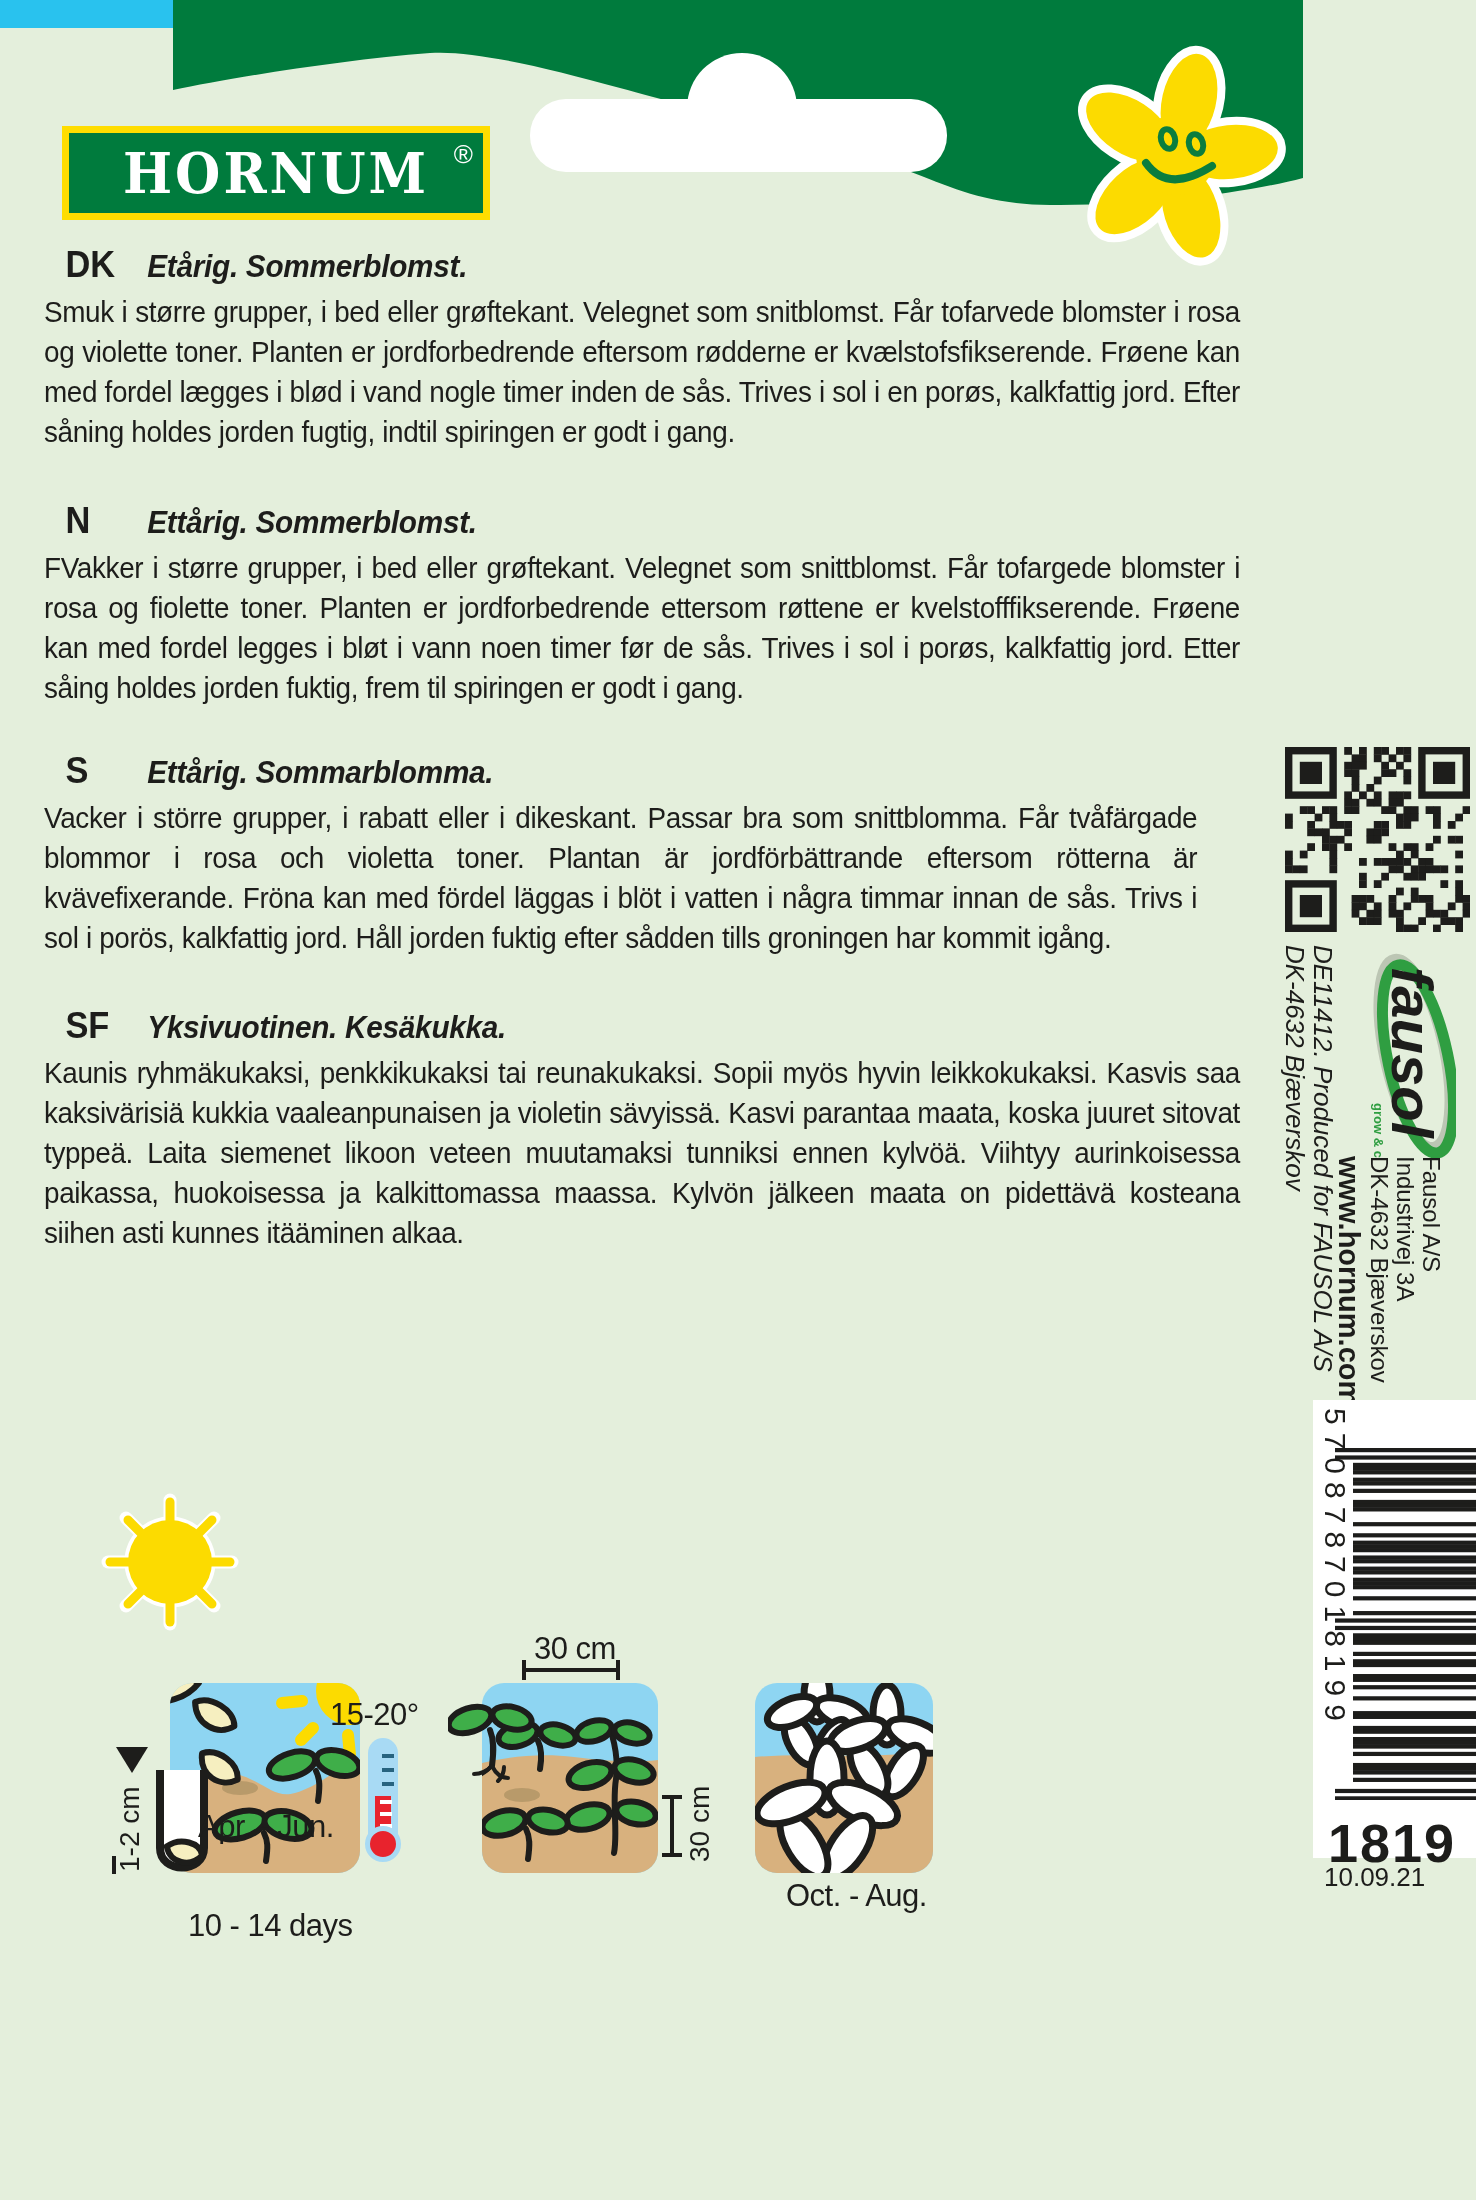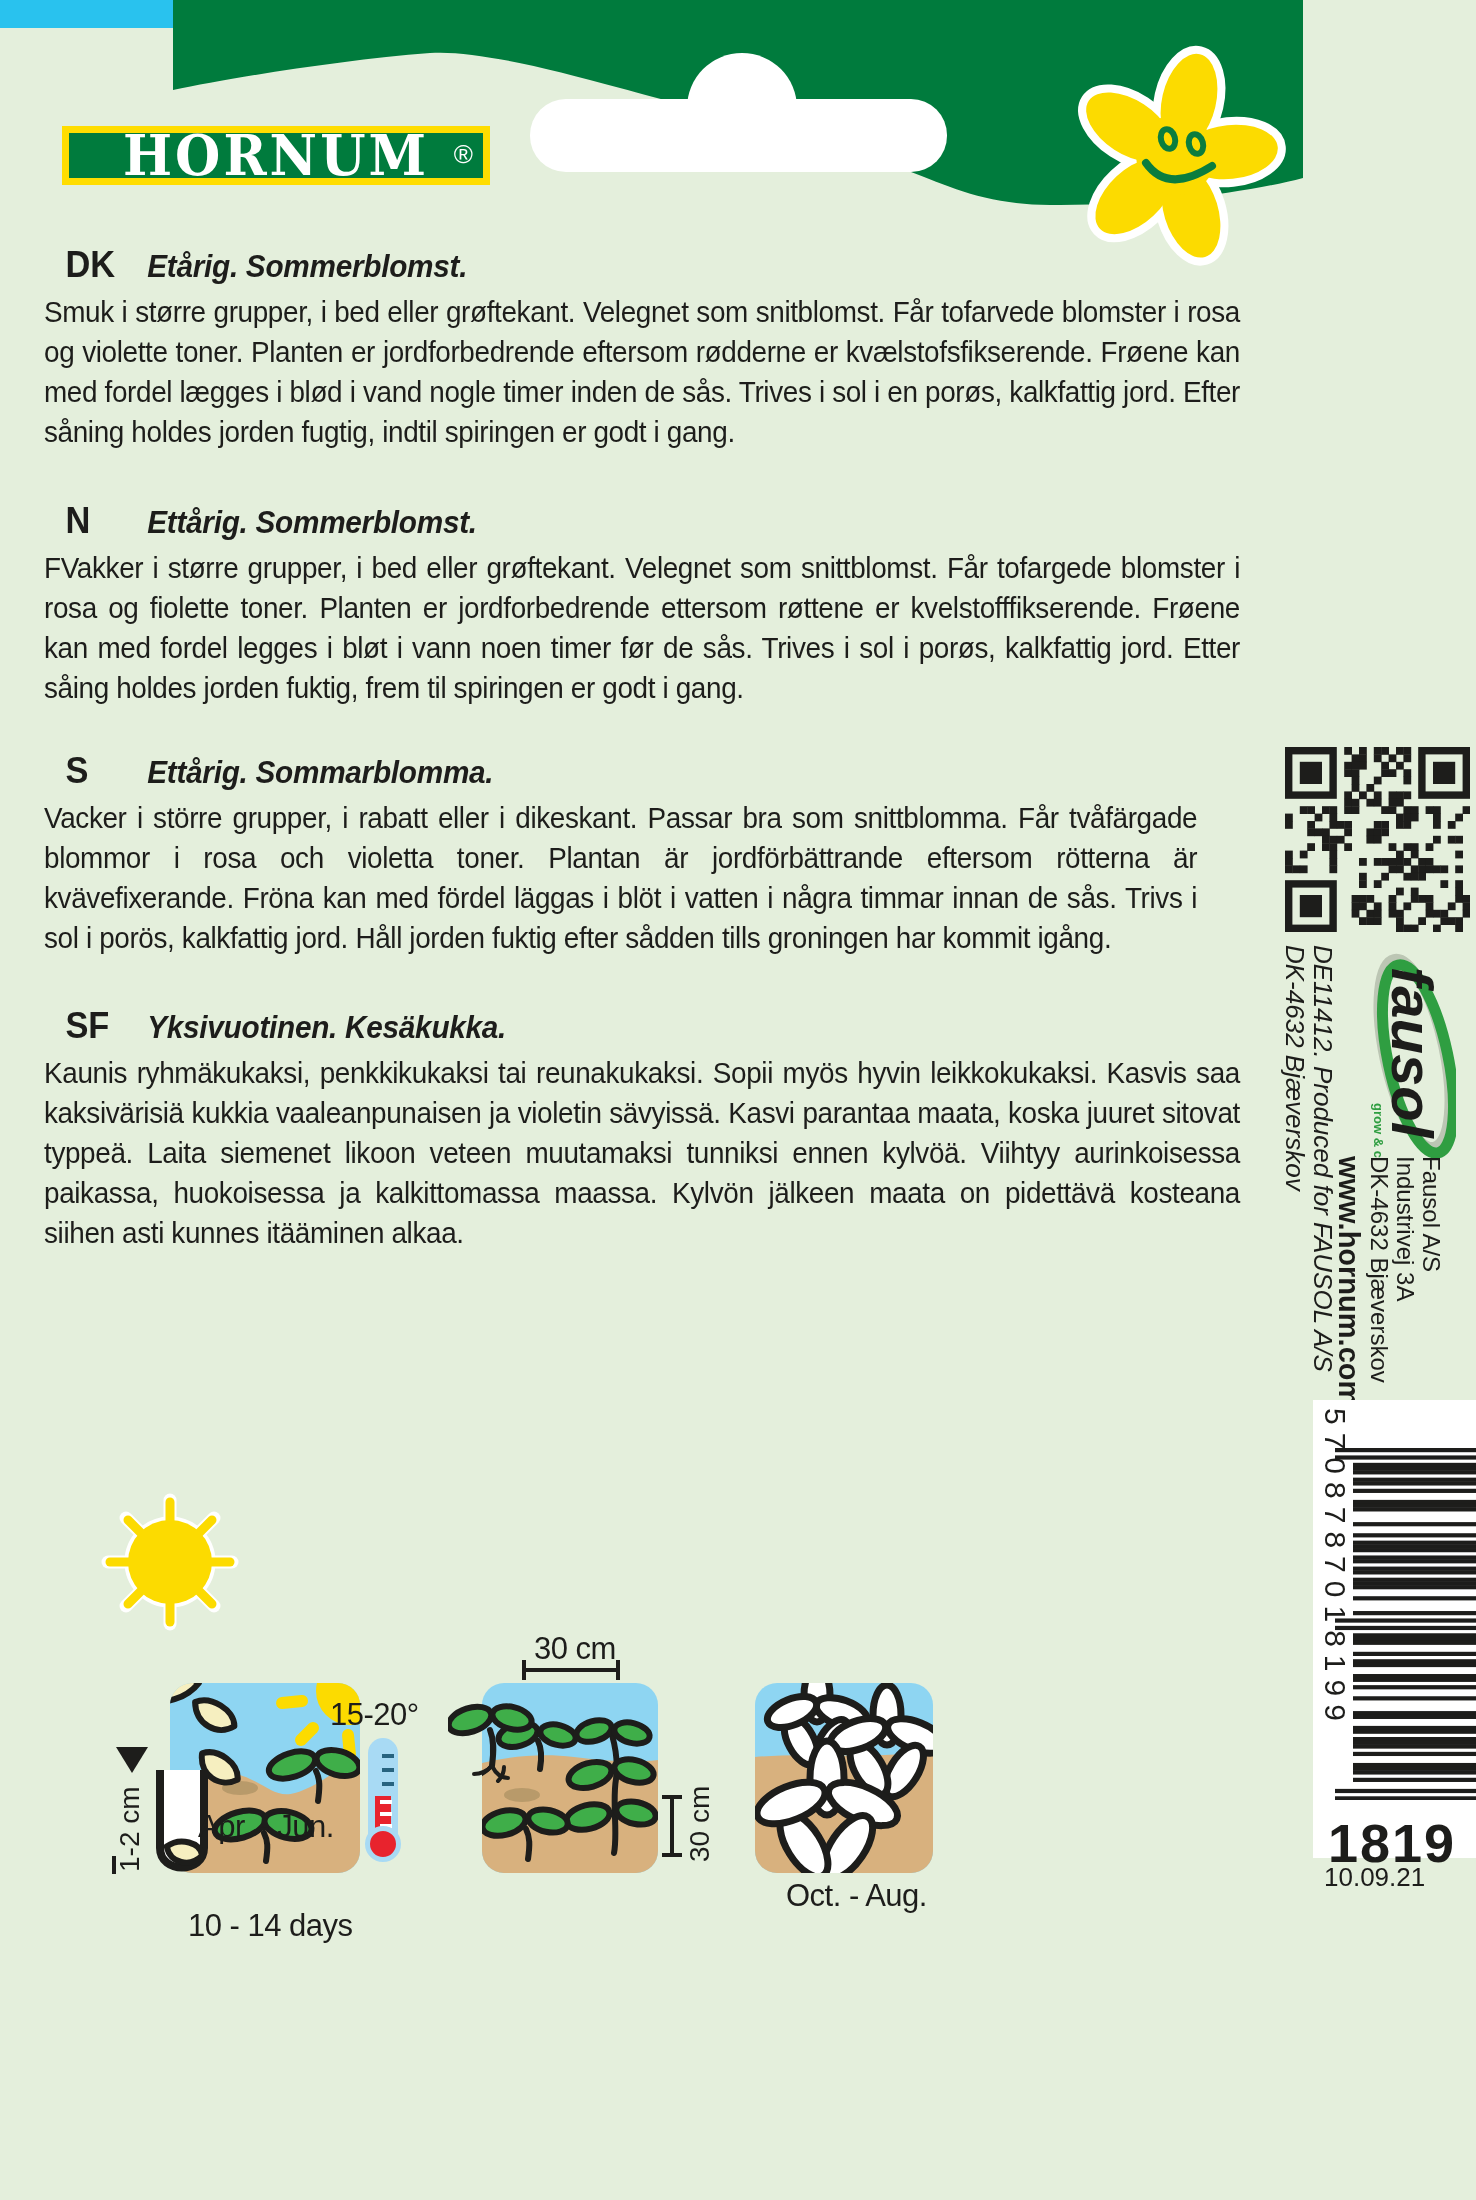--- a/index.html
+++ b/index.html
@@ -1,21 +1,21 @@
 <!DOCTYPE html>
 <html><head>
 <meta charset="utf-8">
 <style>
   html,body{margin:0;padding:0;background:#e4efdc;}
   .page{position:relative;width:1476px;height:2200px;background:#e4efdc;overflow:hidden;
         font-family:"Liberation Sans",sans-serif;color:#1d1d1b;}
   .abs{position:absolute;}
   
   .blue-strip{left:0;top:0;width:173px;height:28px;background:#29c2ee;}
-  .logo{left:62px;top:126px;width:428px;height:59px;background:#ffdd00;}
+  .logo{left:62px;top:126px;width:428px;height:94px;background:#ffdd00;}
   .logo-inner{position:absolute;left:7px;top:7px;right:7px;bottom:7px;background:#007b3d;
               display:flex;align-items:center;justify-content:center;}
   .logo-text{font-family:"DejaVu Serif","Liberation Serif",serif;font-weight:bold;color:#fff;
              font-size:52px;letter-spacing:3px;transform:scaleY(1.08);}
   .logo-reg{position:absolute;right:10px;top:6px;color:#fff;font-size:26px;font-family:"Liberation Sans",sans-serif;}
   
   .section{position:absolute;left:44px;width:1286px;transform:scaleX(0.93);transform-origin:0 0;}
   .sec-head{padding-left:23px;height:44px;}
   .sec-code{display:inline-block;min-width:88px;font-weight:bold;font-size:37px;}
   .sec-title{font-style:italic;font-weight:bold;font-size:32px;letter-spacing:-0.3px;}

